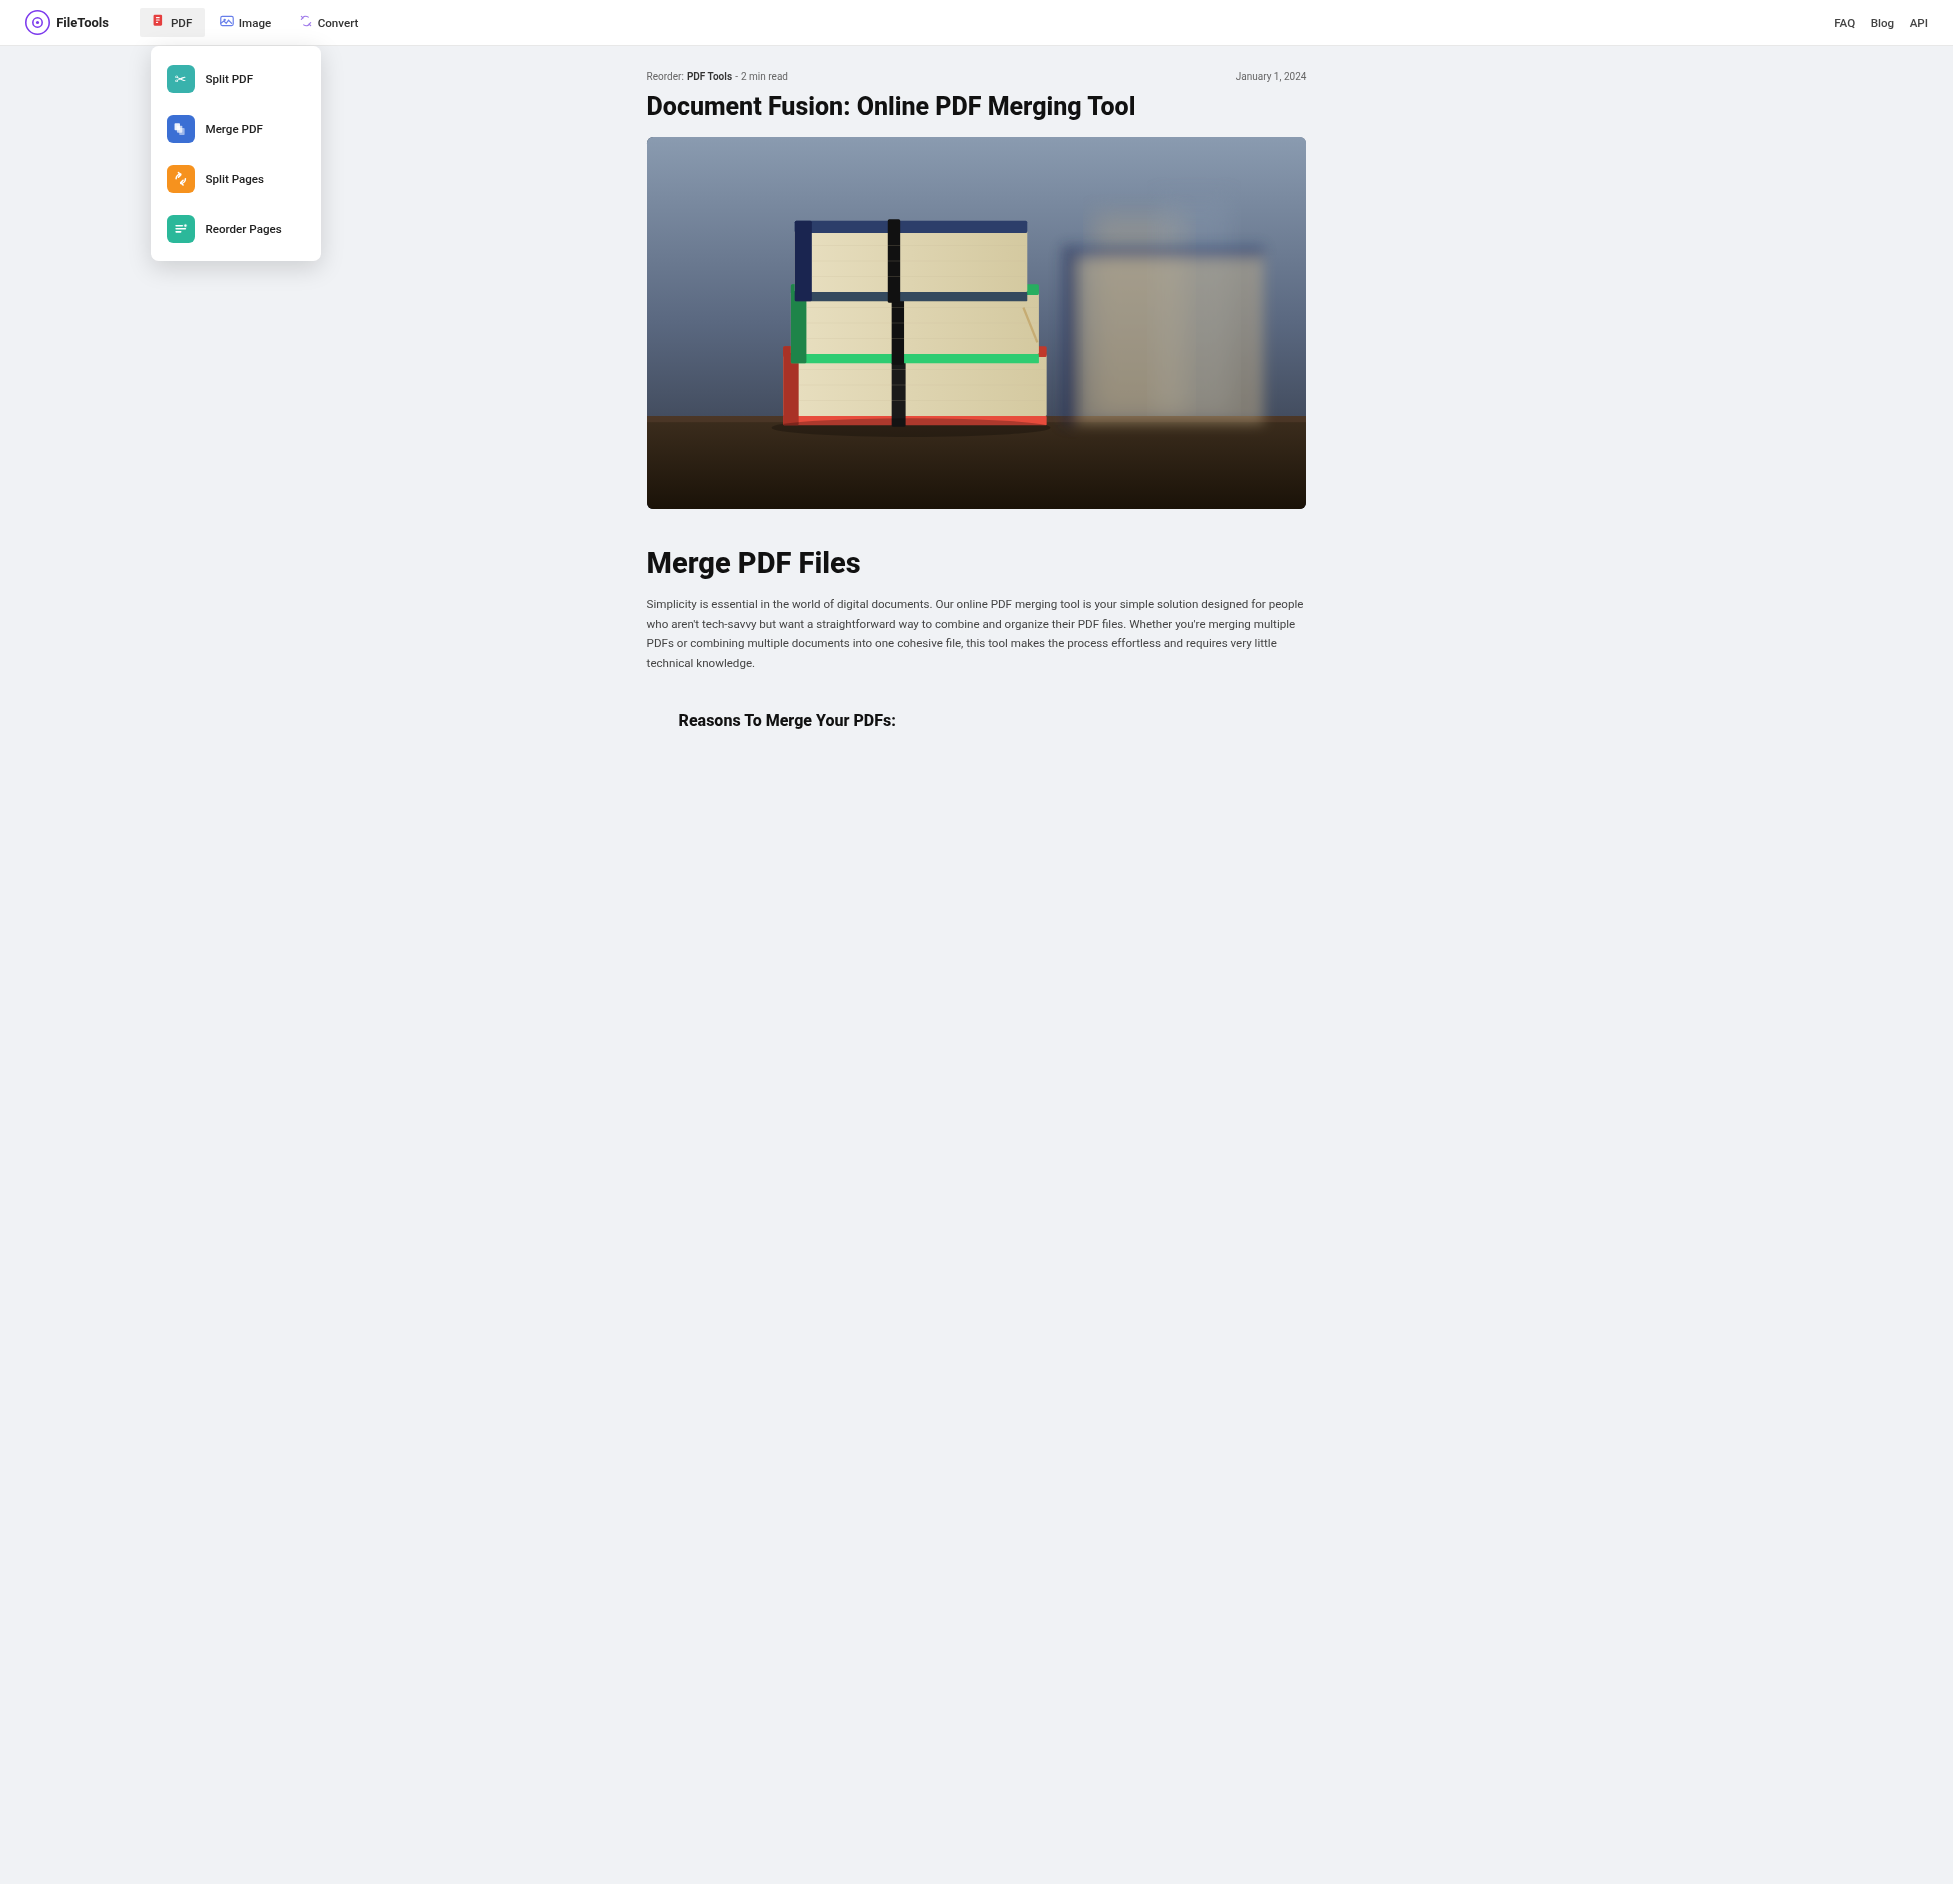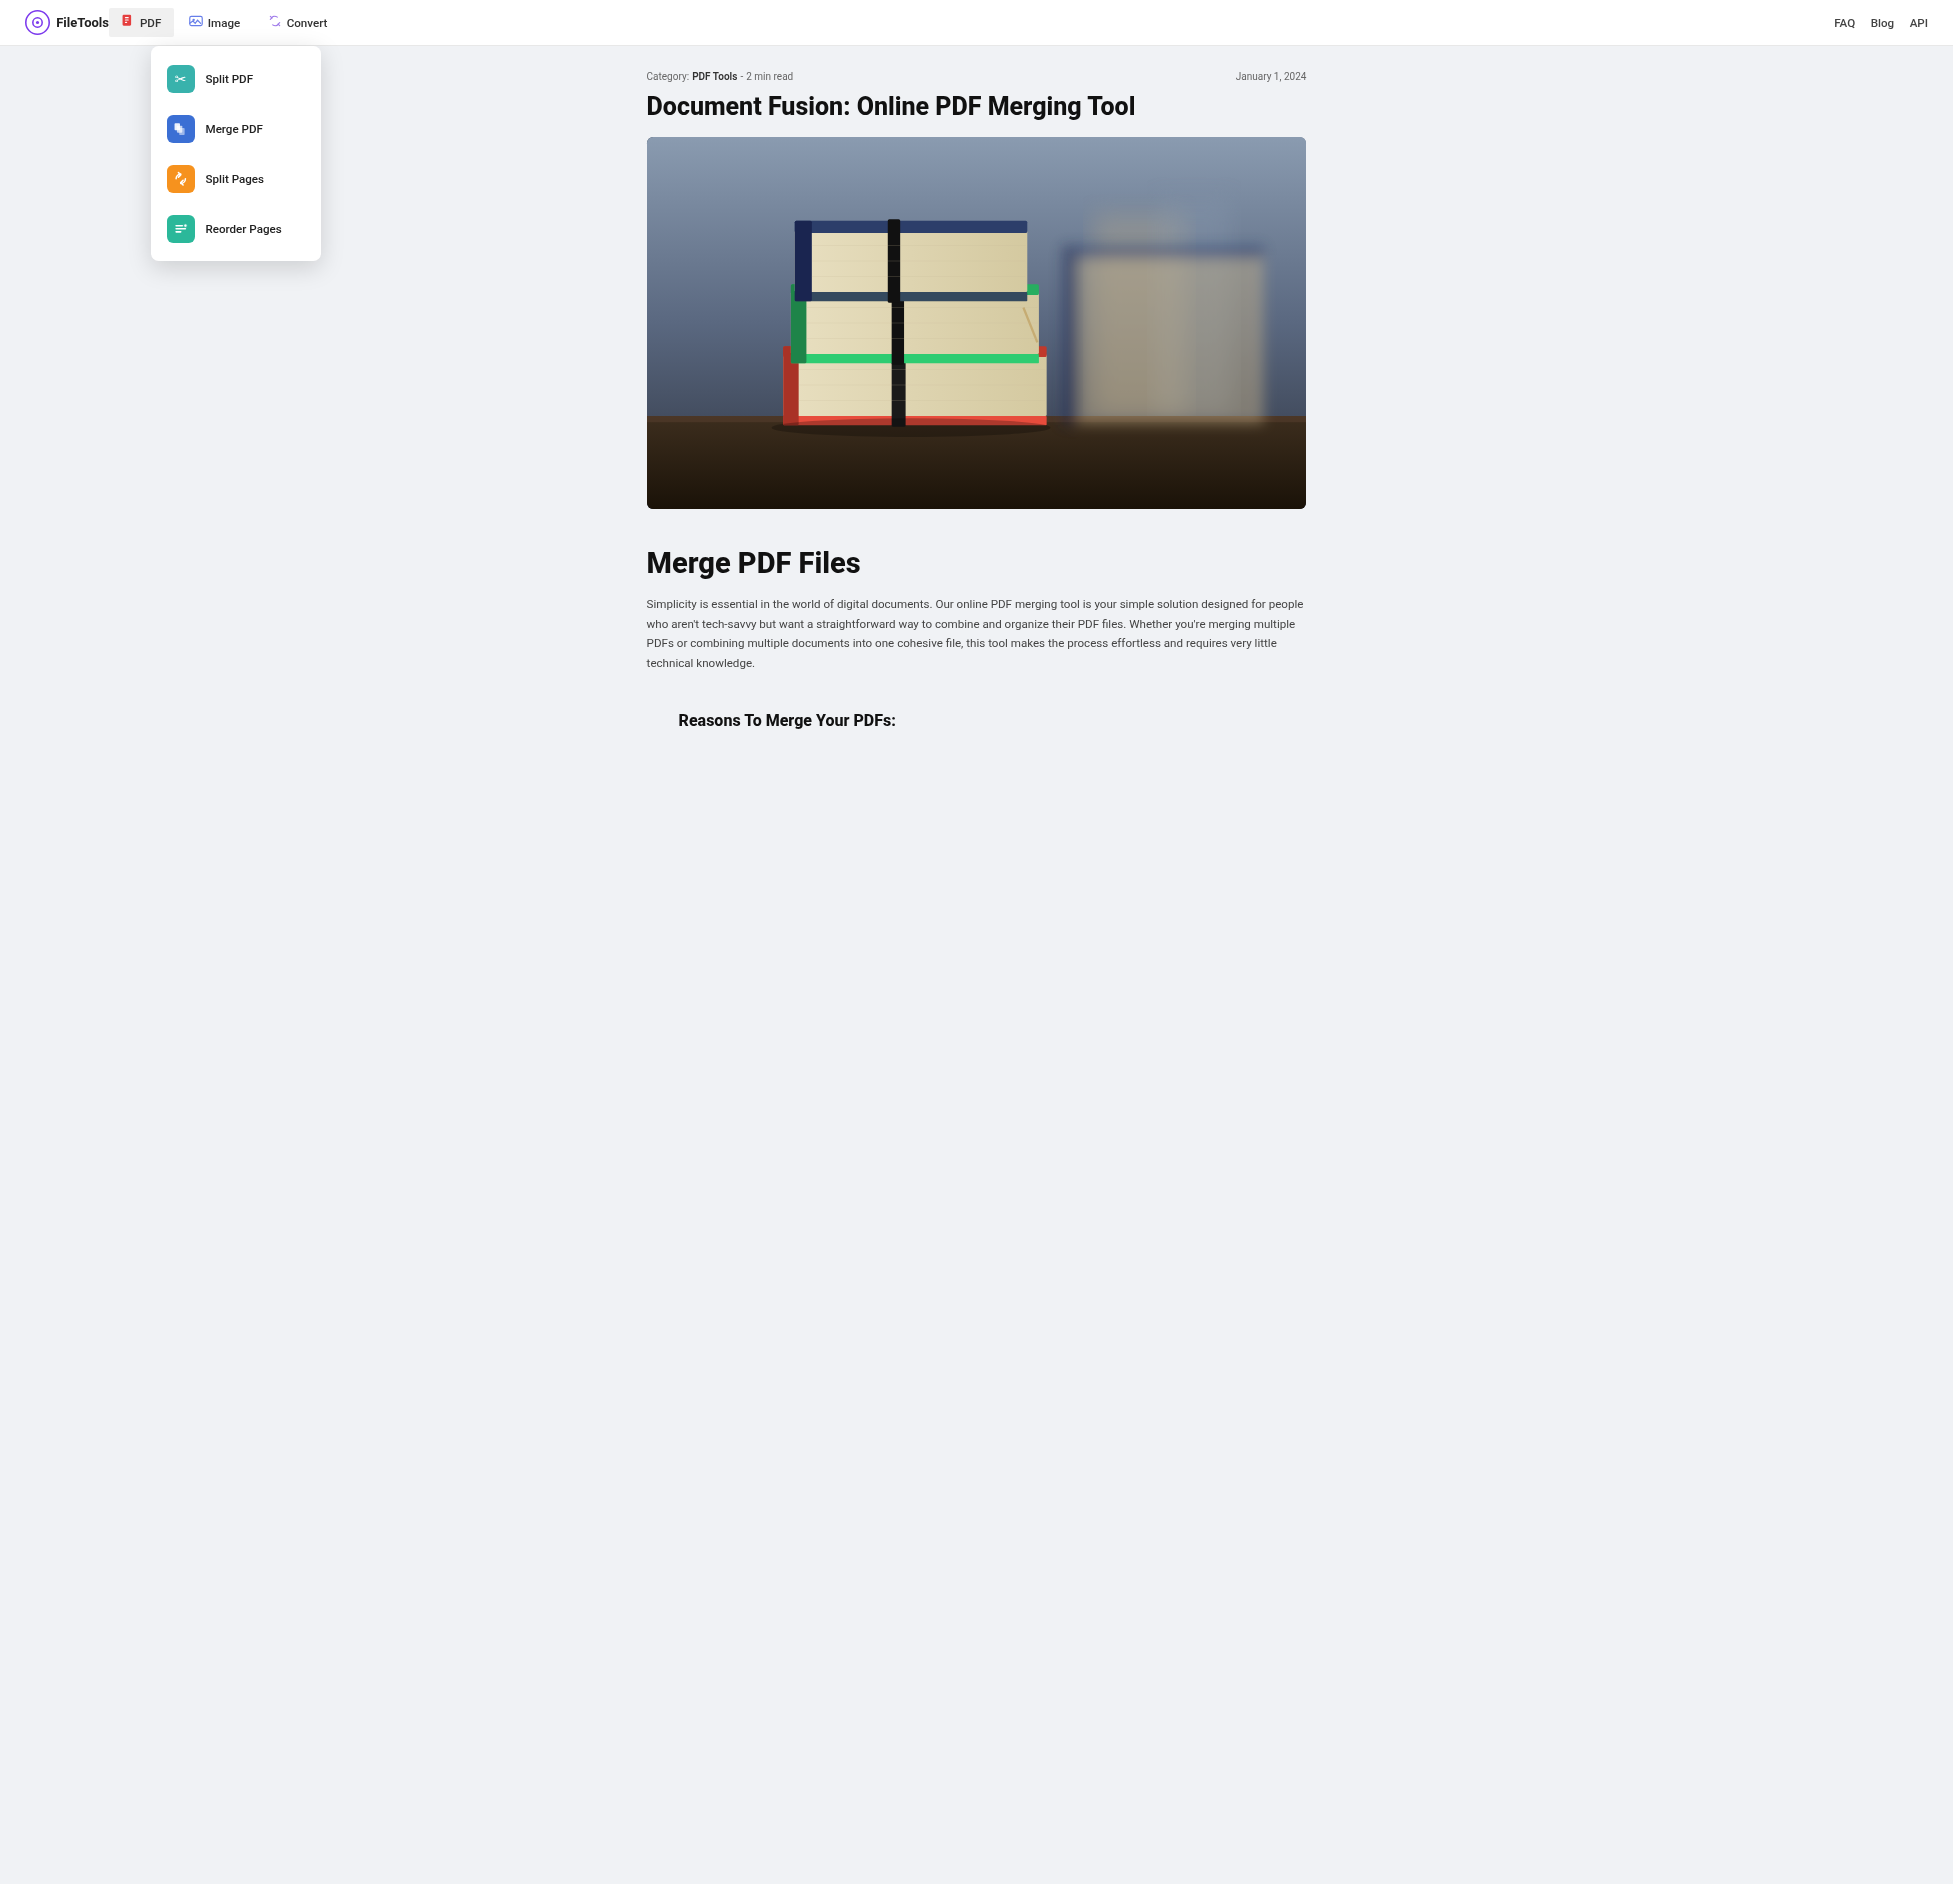--- a/index.html
+++ b/index.html
@@ -18,20 +18,21 @@
       padding: 0 25px;
       height: 46px;
       border-bottom: 0.8px solid #e8e8e8;
       position: relative;
       z-index: 100;
     }
     .logo-area {
       display: flex;
       align-items: center;
       gap: 6.2px;
+      margin-right: 31px;
     }
     .logo-icon {
       width: 25px;
       height: 25px;
     }
     .logo-text {
       font-weight: 700;
       font-size: 13px;
       color: #222;
     }
@@ -273,21 +274,21 @@
       </svg>
     </div>
     <span>Reorder Pages</span>
   </div>
 </div>
 
 <main class="page-content">
 
   <div class="meta-row">
     <div class="meta-left">
-      <span>Category:</span>
+      <span>Reorder:</span>
       <span class="meta-category">PDF Tools</span>
       <span>-</span>
       <span>2 min read</span>
     </div>
     <div class="meta-date">January 1, 2024</div>
   </div>
 
   <h1 class="article-title">Document Fusion: Online PDF Merging Tool</h1>
 
   <div class="hero-image">

